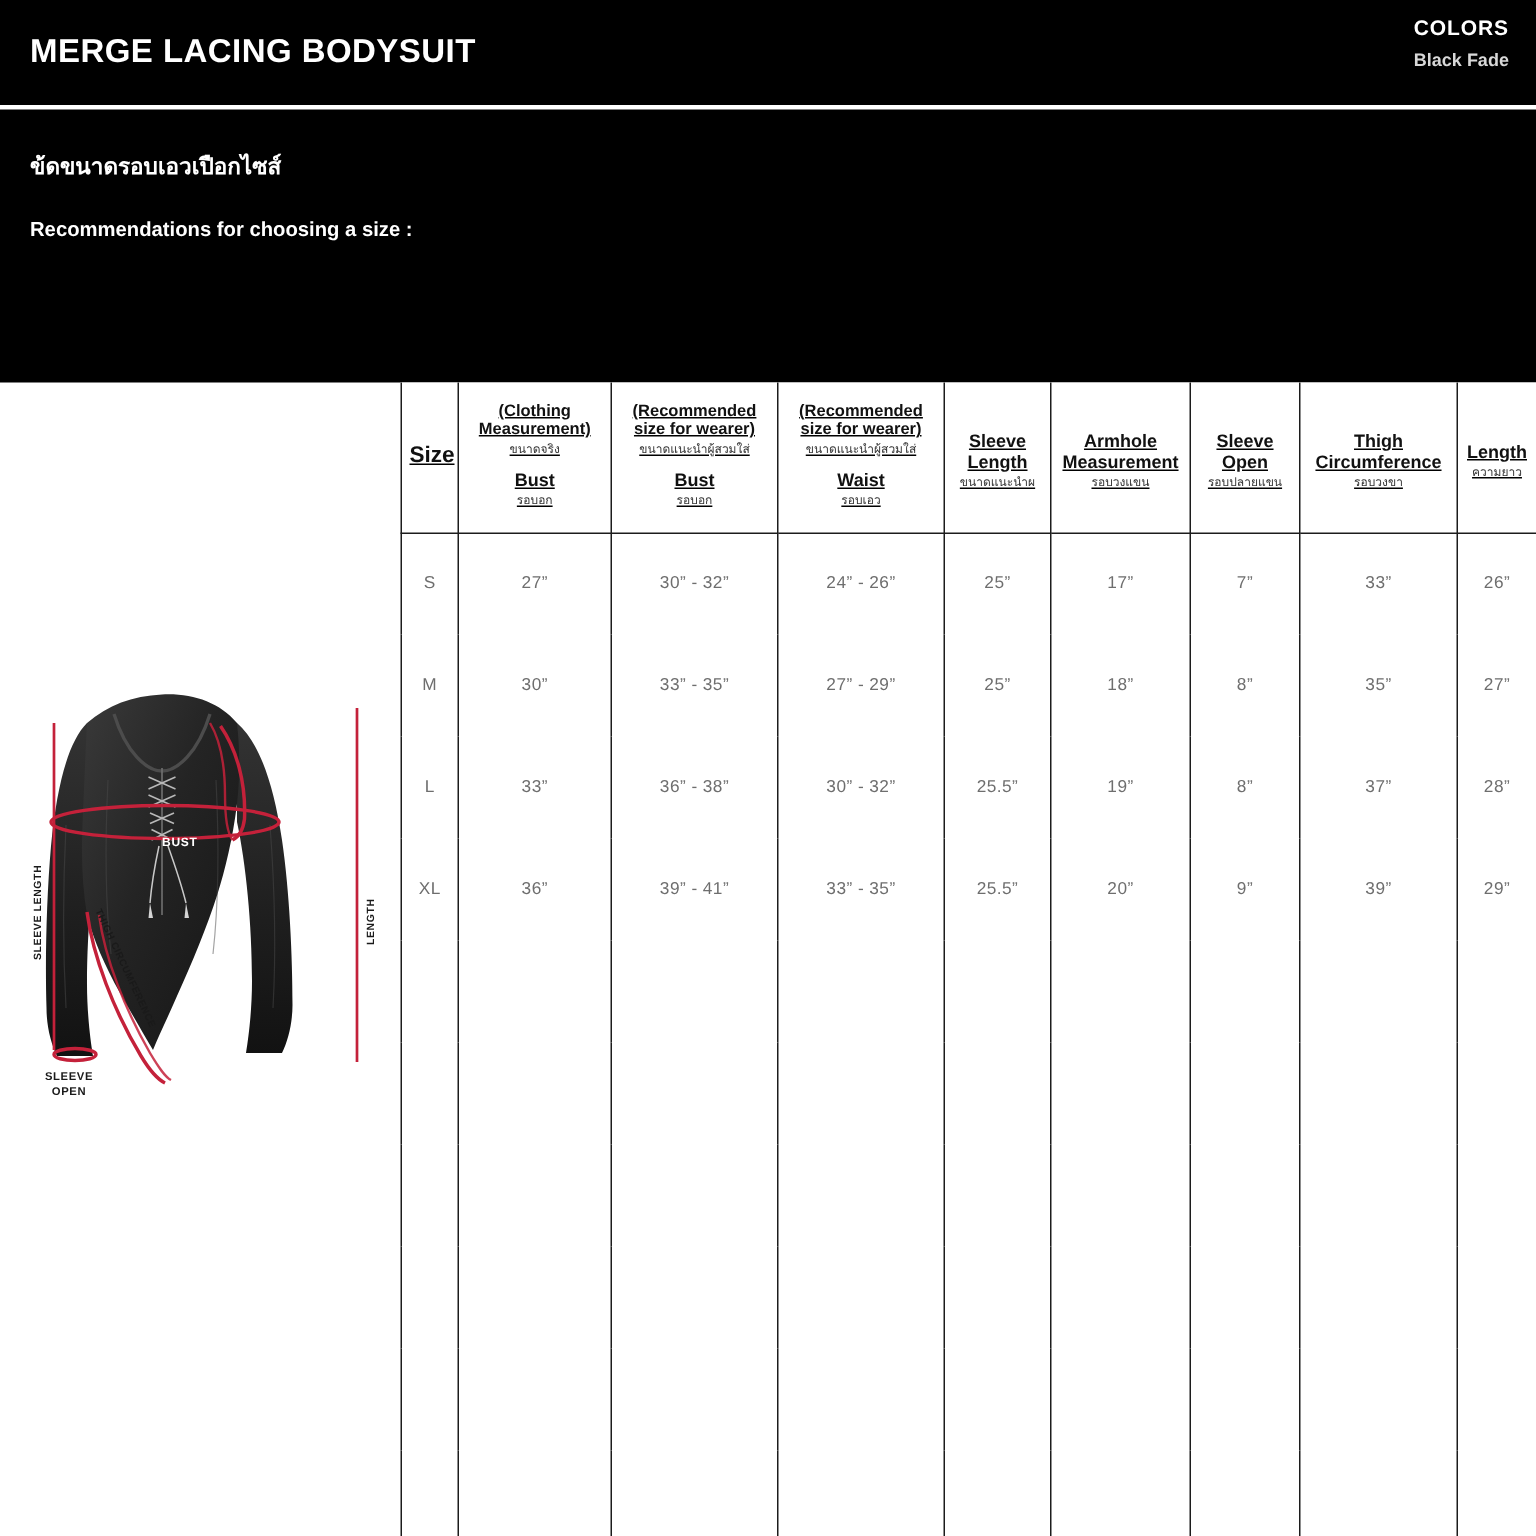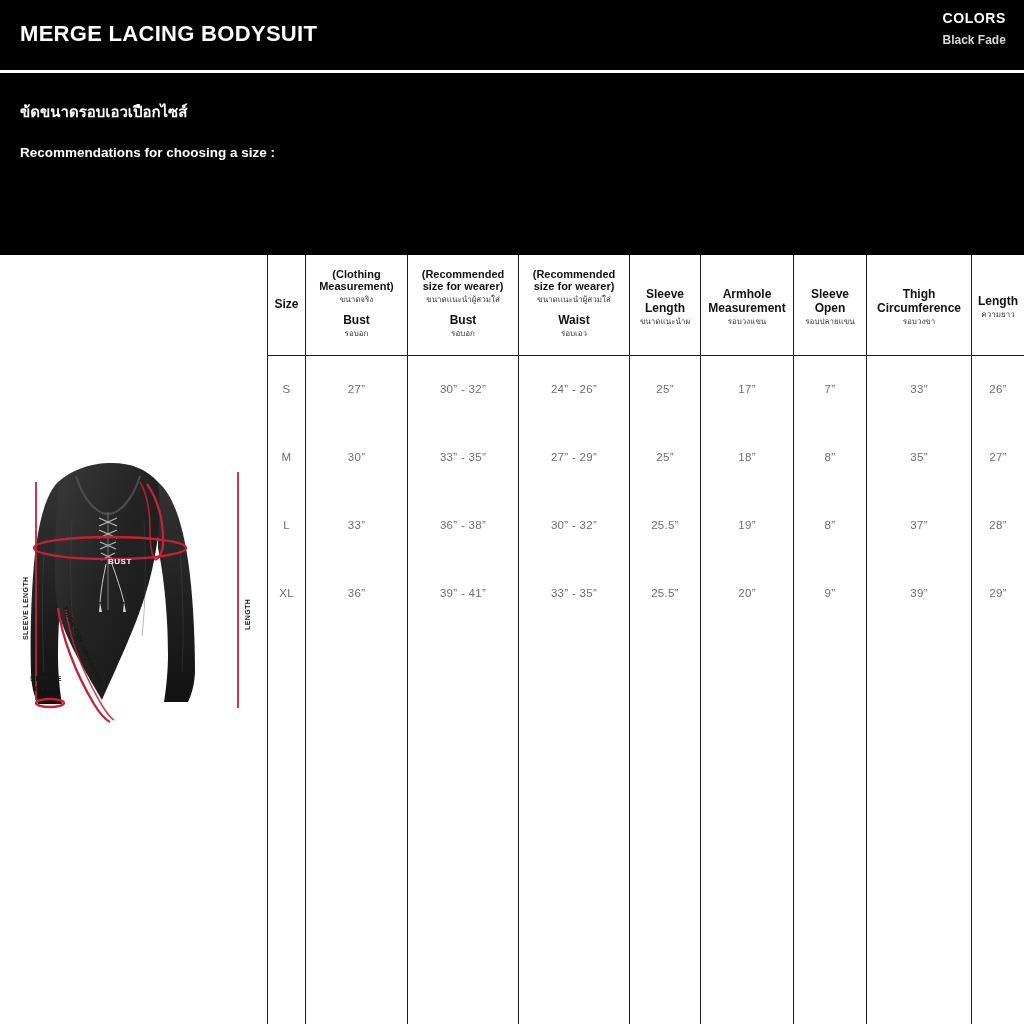--- a/index.html
+++ b/index.html
@@ -15,21 +15,21 @@
   .black-band {
     position:absolute; left:0; top:0; width:1024px; height:255px;
     background:#000000; color:#ffffff;
   }
   .title-bar { position:absolute; left:0; top:0; width:1024px; height:70px; }
   .product-title {
     position:absolute; left:20px; top:21px;
     font-size:22px; font-weight:bold; letter-spacing:0.3px; color:#ffffff;
     white-space:nowrap;
   }
-  .colors-block { position:absolute; right:18px; top:8px; text-align:left;margin-left:37px; }
+  .colors-block { position:absolute; right:18px; top:8px; text-align:center;margin-left:37px; }
   .colors-label {
     font-size:14px; font-weight:bold; letter-spacing:0.6px; color:#ffffff;
     line-height:20px;
   }
   .colors-value {
     font-size:12px; font-weight:bold; color:#d8d8d8; line-height:18px;
     margin-top:3px;
   }
   .band-divider {
     position:absolute; left:0; top:70px; width:1024px; height:3px;
@@ -62,21 +62,21 @@
   }
   .lbl-sleeve-length { left:22px; top:640px; transform:rotate(-90deg); transform-origin:left top; }
   .lbl-length       { left:244px; top:630px; transform:rotate(-90deg); transform-origin:left top; }
   .lbl-armhole      { left:206px; top:498px; transform:rotate(72deg); transform-origin:left top; font-size:6.5px; }
   .lbl-thigh        { left:68px; top:605px; transform:rotate(65deg); transform-origin:left top; font-size:6.5px; }
   .lbl-bust {
     position:absolute; left:108px; top:557px;
     font-size:8px; font-weight:bold; color:#ffffff; letter-spacing:0.5px;
   }
   .lbl-sleeve-open {
-    position:absolute; left:30px; top:674px;
+    position:absolute; left:30px; top:713px;
     font-size:7.5px; font-weight:bold; color:#1a1a1a; letter-spacing:0.4px;
     line-height:10px; text-align:center;
   }
 
   
   .size-table {
     position:absolute; left:267px; top:255px;
     width:757px; height:752px;
   }
   table.chart {
@@ -84,37 +84,38 @@
     background:#ffffff;
   }
   table.chart th, table.chart td {
     border-left:1.5px solid #1c1c1c;
     border-right:1.5px solid #1c1c1c;
     text-align:center; vertical-align:middle;
     padding:0;
   }
   table.chart thead th {
     border-bottom:1.5px solid #1c1c1c;
-    height:100px; padding:4px 2px 6px;
+    height:100px; padding:4px 2px 6px;text-decoration:underline;
   }
   .hd-en {
     display:block; font-size:11px; font-weight:bold; color:#111111;
     line-height:12.5px;
   }
   .hd-th {
     display:block; font-size:8px; font-weight:normal; color:#333333;
     line-height:12px; margin-top:1px;
   }
   .hd-main {
     display:block; font-size:12px; font-weight:bold; color:#111111;
     line-height:14px; margin-top:7px;
   }
   .hd-size {
-    display:block; font-size:12px; font-weight:bold; color:#111111;
+    display:block; font-size:15px; font-weight:bold; color:#111111;
     line-height:14px;
+    text-align:right;
   }
   table.chart tbody td {
     height:68px;
     font-size:11.5px; font-weight:normal; color:#6e6e6e;
     letter-spacing:0.3px;
   }
   table.chart tbody tr.filler td { height:68px; }
 </style>
 </head>
 <body>

